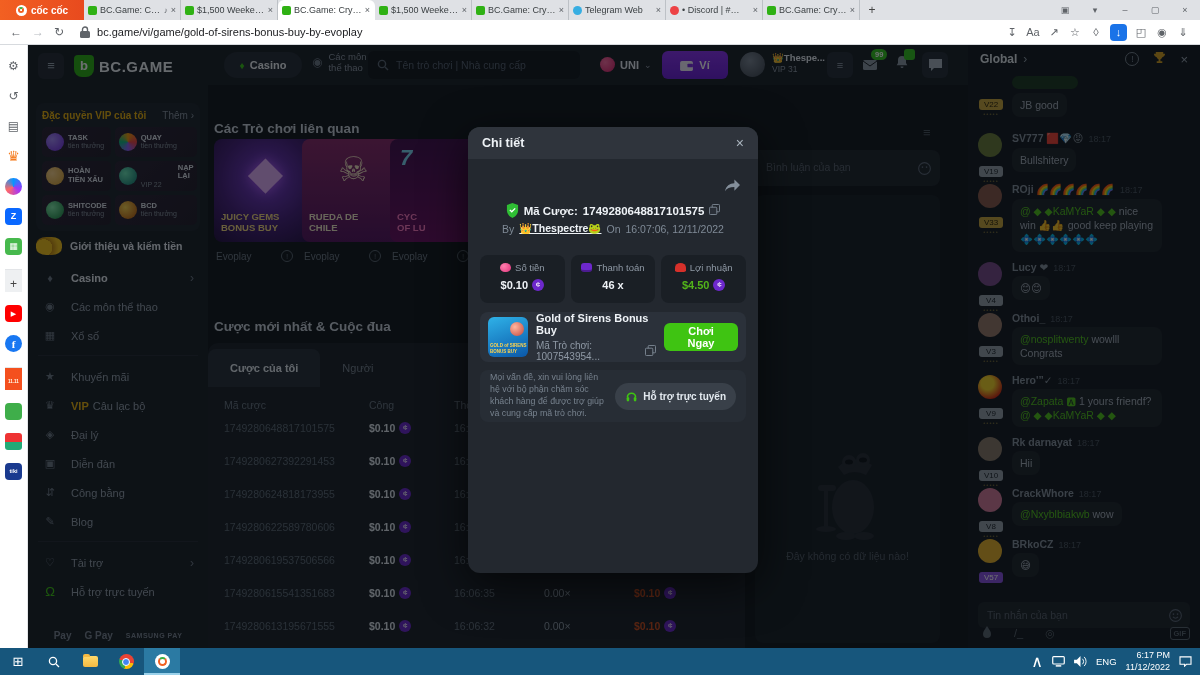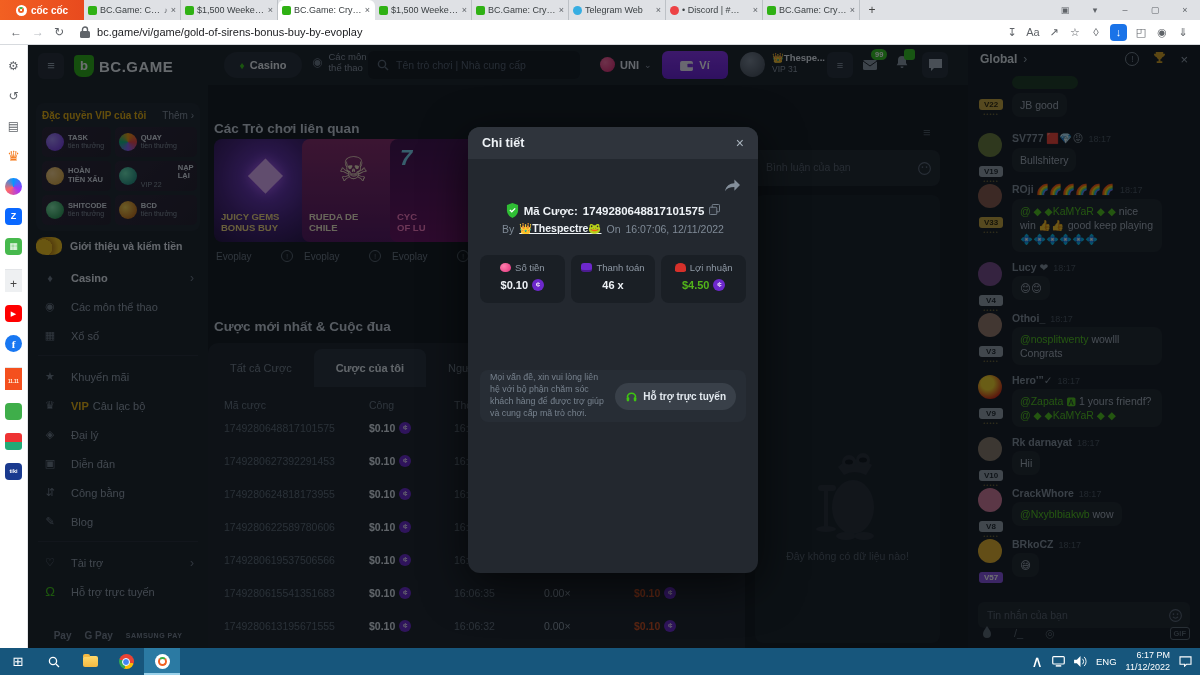--- a/index.html
+++ b/index.html
@@ -162,21 +162,21 @@
   #chatHead .sp{flex:1;}
   #chatHead .hi{width:14px;height:14px;border:1px solid #79838f;border-radius:50%;color:#79838f;font-size:9px;text-align:center;line-height:13px;}
   #chatHead .hx{color:#9aa4b0;font-size:13px;margin-left:8px;}
   #greenbar{position:absolute;left:44px;top:31px;width:66px;height:13px;border-radius:7px;background:#1e3b22;}
   #msgs{position:absolute;left:10px;top:48px;right:4px;bottom:62px;overflow:hidden;}
   .msg{position:relative;padding-left:34px;margin-bottom:9px;min-height:42px;}
   .av{position:absolute;left:0;top:1px;width:24px;height:24px;border-radius:50%;background:#555;}
   .badgecol{position:absolute;left:-2px;top:28px;width:30px;text-align:center;}
   .msg[data-cut="true"]{min-height:30px;}
   .msg[data-cut="true"] .badgecol{top:0;}
-  .vbadge{display:inline-block;min-width:24px;padding:1px 3px;border-radius:3px;font-size:8px;font-weight:bold;background:#97a1aa;color:#1c2228;}
+  .vbadge{display:inline-block;min-width:24px;padding:1px 3px;border-radius:3px;font-size:8px;font-weight:normal;background:#97a1aa;color:#1c2228;}
   .vbadge[data-tier="gold"]{background:#c9a43c;color:#2c2408;}
   .vbadge[data-tier="purple"]{background:#8a52e2;color:#fff;}
   .badgecol::after{content:"•••••";display:block;color:#6d6236;font-size:6px;letter-spacing:1px;line-height:6px;}
   .mhead{font-size:10.5px;font-weight:bold;color:#87919d;margin-bottom:3px;}
   .mtime{font-weight:normal;color:#4c5560;font-size:9px;margin-left:5px;}
   .bubble{display:inline-block;background:#21262d;border-radius:8px;padding:5px 8px;font-size:10.5px;color:#a7b1bb;line-height:1.35;max-width:150px;}
   .mention{color:#52c41a;}
   #chatInput{position:absolute;left:10px;bottom:20px;right:10px;height:26px;background:#20262d;border-radius:6px;}
   #chatInput .ph{position:absolute;left:9px;top:7px;color:#59626c;font-size:10.5px;}
   #chatInput .sm{position:absolute;right:8px;top:6px;}
@@ -605,21 +605,20 @@
       <span class="sm"><svg viewBox="0 0 14 14" width="13" height="13">
             <circle cx="7" cy="7" r="6.3" fill="none" stroke="#5c6775" stroke-width="1.2"></circle>
             <circle cx="4.8" cy="5.5" r=".9" fill="#5c6775"></circle>
             <circle cx="9.2" cy="5.5" r=".9" fill="#5c6775"></circle>
           </svg></span>
     </div>
     <div id="betsTitle">Cược mới nhất &amp; Cuộc đua</div>
     <div id="betsPanel">
       <div id="betTabs">
 
-      <div class="btab">Tất cả Cược</div>
           <div class="btab" data-active="true">Cược của tôi</div>
           <div class="btab">Người</div>
         </div>
       <div id="betHead">
 
       <span>Mã cược</span>
           <span>Công</span>
           <span>Thời gian</span>
         </div>
       <div>
@@ -880,20 +879,37 @@
             <div class="sl">
               <span class="sic" data-k="profit"></span>
               <span>Lợi nhuận</span>
             </div>
             <div class="sv" data-green="true">
               <span>$4.50</span>
               <span class="coin"></span>
             </div>
           </div>
         </div>
+      <div id="gamePanel">
+        <div id="gthumb">
+            <span class="l1">GOLD of SIRENS</span>
+            <span class="l2">BONUS BUY</span>
+          </div>
+        <div id="ginfo2">
+          <div class="t1">Gold of Sirens Bonus Buy</div>
+          <div class="t2">
+              <span>Mã Trò chơi: 1007543954...</span>
+              <span><svg viewBox="0 0 12 12" width="11" height="11">
+                  <rect x="3.5" y="0.5" width="8" height="8" rx="1" fill="none" stroke="#808b97"></rect>
+                  <rect x="0.5" y="3.5" width="8" height="8" rx="1" fill="#2a2f37" stroke="#808b97"></rect>
+                </svg></span>
+            </div>
+        </div>
+        <button id="playBtn">Chơi Ngay</button>
+      </div>
       <div id="supPanel">
         <div class="st">Mọi vấn đề, xin vui lòng liên hệ với bộ phận chăm sóc khách hàng để được trợ giúp và cung cấp mã trò chơi.</div>
         <div id="supBtn">
           <svg viewBox="0 0 16 16" width="13" height="13">
               <path d="M3 9a5 5 0 0 1 10 0" fill="none" stroke="#3fc412" stroke-width="2"></path>
               <rect x="2" y="8.5" width="3.2" height="5.5" rx="1.6" fill="#3fc412"></rect>
               <rect x="10.8" y="8.5" width="3.2" height="5.5" rx="1.6" fill="#3fc412"></rect>
             </svg>
           <span>Hỗ trợ trực tuyến</span>
         </div>

